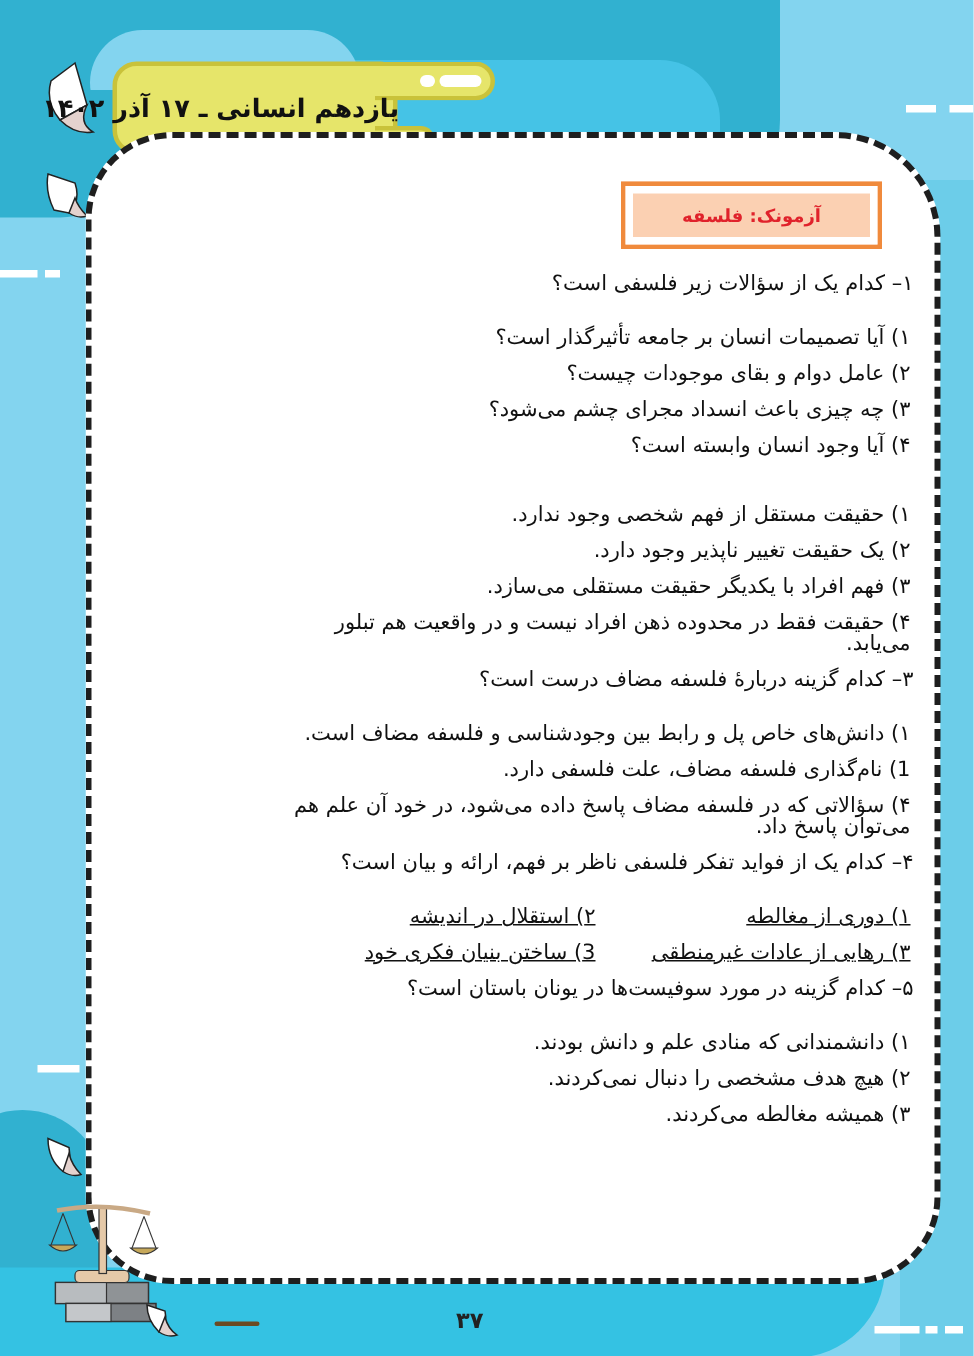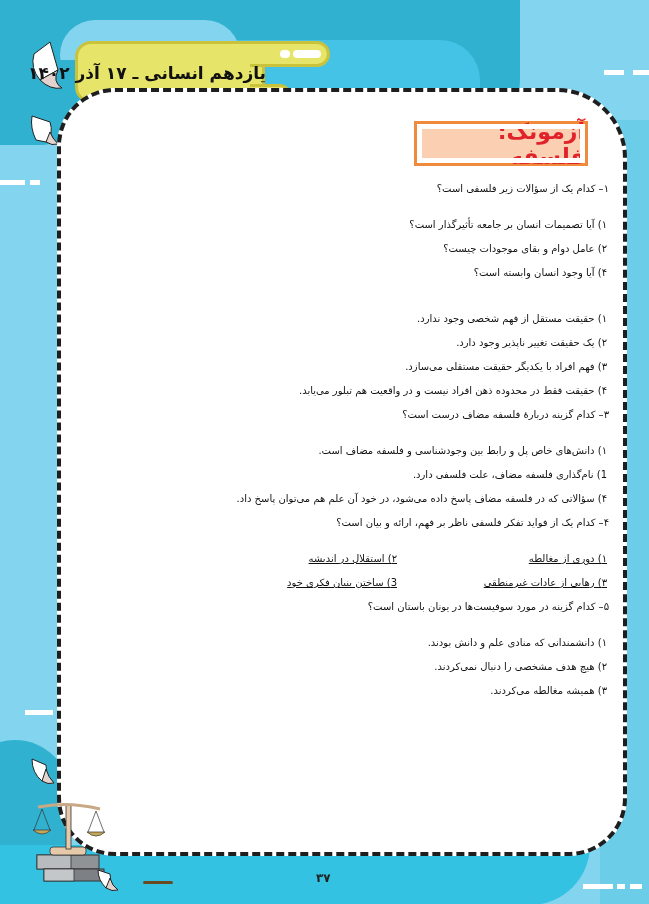--- a/index.html
+++ b/index.html
@@ -72,34 +72,34 @@
     font-weight:bold; font-size:17px; color:#111; direction:rtl; text-align:right;
     white-space:nowrap;
   }
   .title-box {
     position:absolute; left:414px; top:121px; width:174px; height:45px;
     background:#fbd0b2; border:3px solid #f08a3c; box-sizing:border-box;
     display:flex; align-items:center; justify-content:center;
     outline:5px solid #ffffff; outline-offset:-8px;
   }
   .title-box span {
-    font-weight:bold; font-size:22px; color:#e0222b; direction:rtl;
+    font-weight:bold; font-size:12px; color:#e0222b; direction:rtl;
   }
   .content {
     position:absolute; right:40px; top:182px; width:420px;
-    direction:rtl; text-align:right; font-size:10px; color:#111;
+    direction:rtl; text-align:right; font-size:14px; color:#111;
   }
   .q { margin:0; line-height:14px; }
   .q-head { font-weight:normal; }
   .spacer { height:22px; }
   .opt { line-height:14px; margin-bottom:10px; padding-right:2px; }
   .grid2 { display:flex; direction:rtl; }
   .grid2 .col { width:210px;text-decoration:underline; }
   .page-num {
-    position:absolute; left:316px; top:871px; font-size:12px; font-weight:bold; color:#222;
+    position:absolute; left:304px; top:871px; font-size:15px; font-weight:bold; color:#222;
   }
   .deco { position:absolute; }
 </style>
 </head>
 <body>
 
 <div class="bg-layer blob-top"></div>
 <div class="bg-layer blob-top3"></div>
 <div class="bg-layer blob-top2"></div>
 <div class="bg-layer blob-left-top"></div>
@@ -143,20 +143,21 @@
   <span>آزمونک: فلسفه</span>
 </div>
 
 <div class="content">
 
   <div>
     <p class="q q-head">۱– کدام یک از سؤالات زیر فلسفی است؟</p>
     <div class="spacer"></div>
     <div class="opt">۱) آیا تصمیمات انسان بر جامعه تأثیرگذار است؟</div>
     <div class="opt">۲) عامل دوام و بقای موجودات چیست؟</div>
+    <div class="opt">۳) چه چیزی باعث انسداد مجرای چشم می‌شود؟</div>
     <div class="opt">۴) آیا وجود انسان وابسته است؟</div>
   </div>
 
   <div>
     <div class="spacer"></div>
     <div class="opt">۱) حقیقت مستقل از فهم شخصی وجود ندارد.</div>
     <div class="opt">۲) یک حقیقت تغییر ناپذیر وجود دارد.</div>
     <div class="opt">۳) فهم افراد با یکدیگر حقیقت مستقلی می‌سازد.</div>
     <div class="opt">۴) حقیقت فقط در محدوده ذهن افراد نیست و در واقعیت هم تبلور می‌یابد.</div>
   </div>

